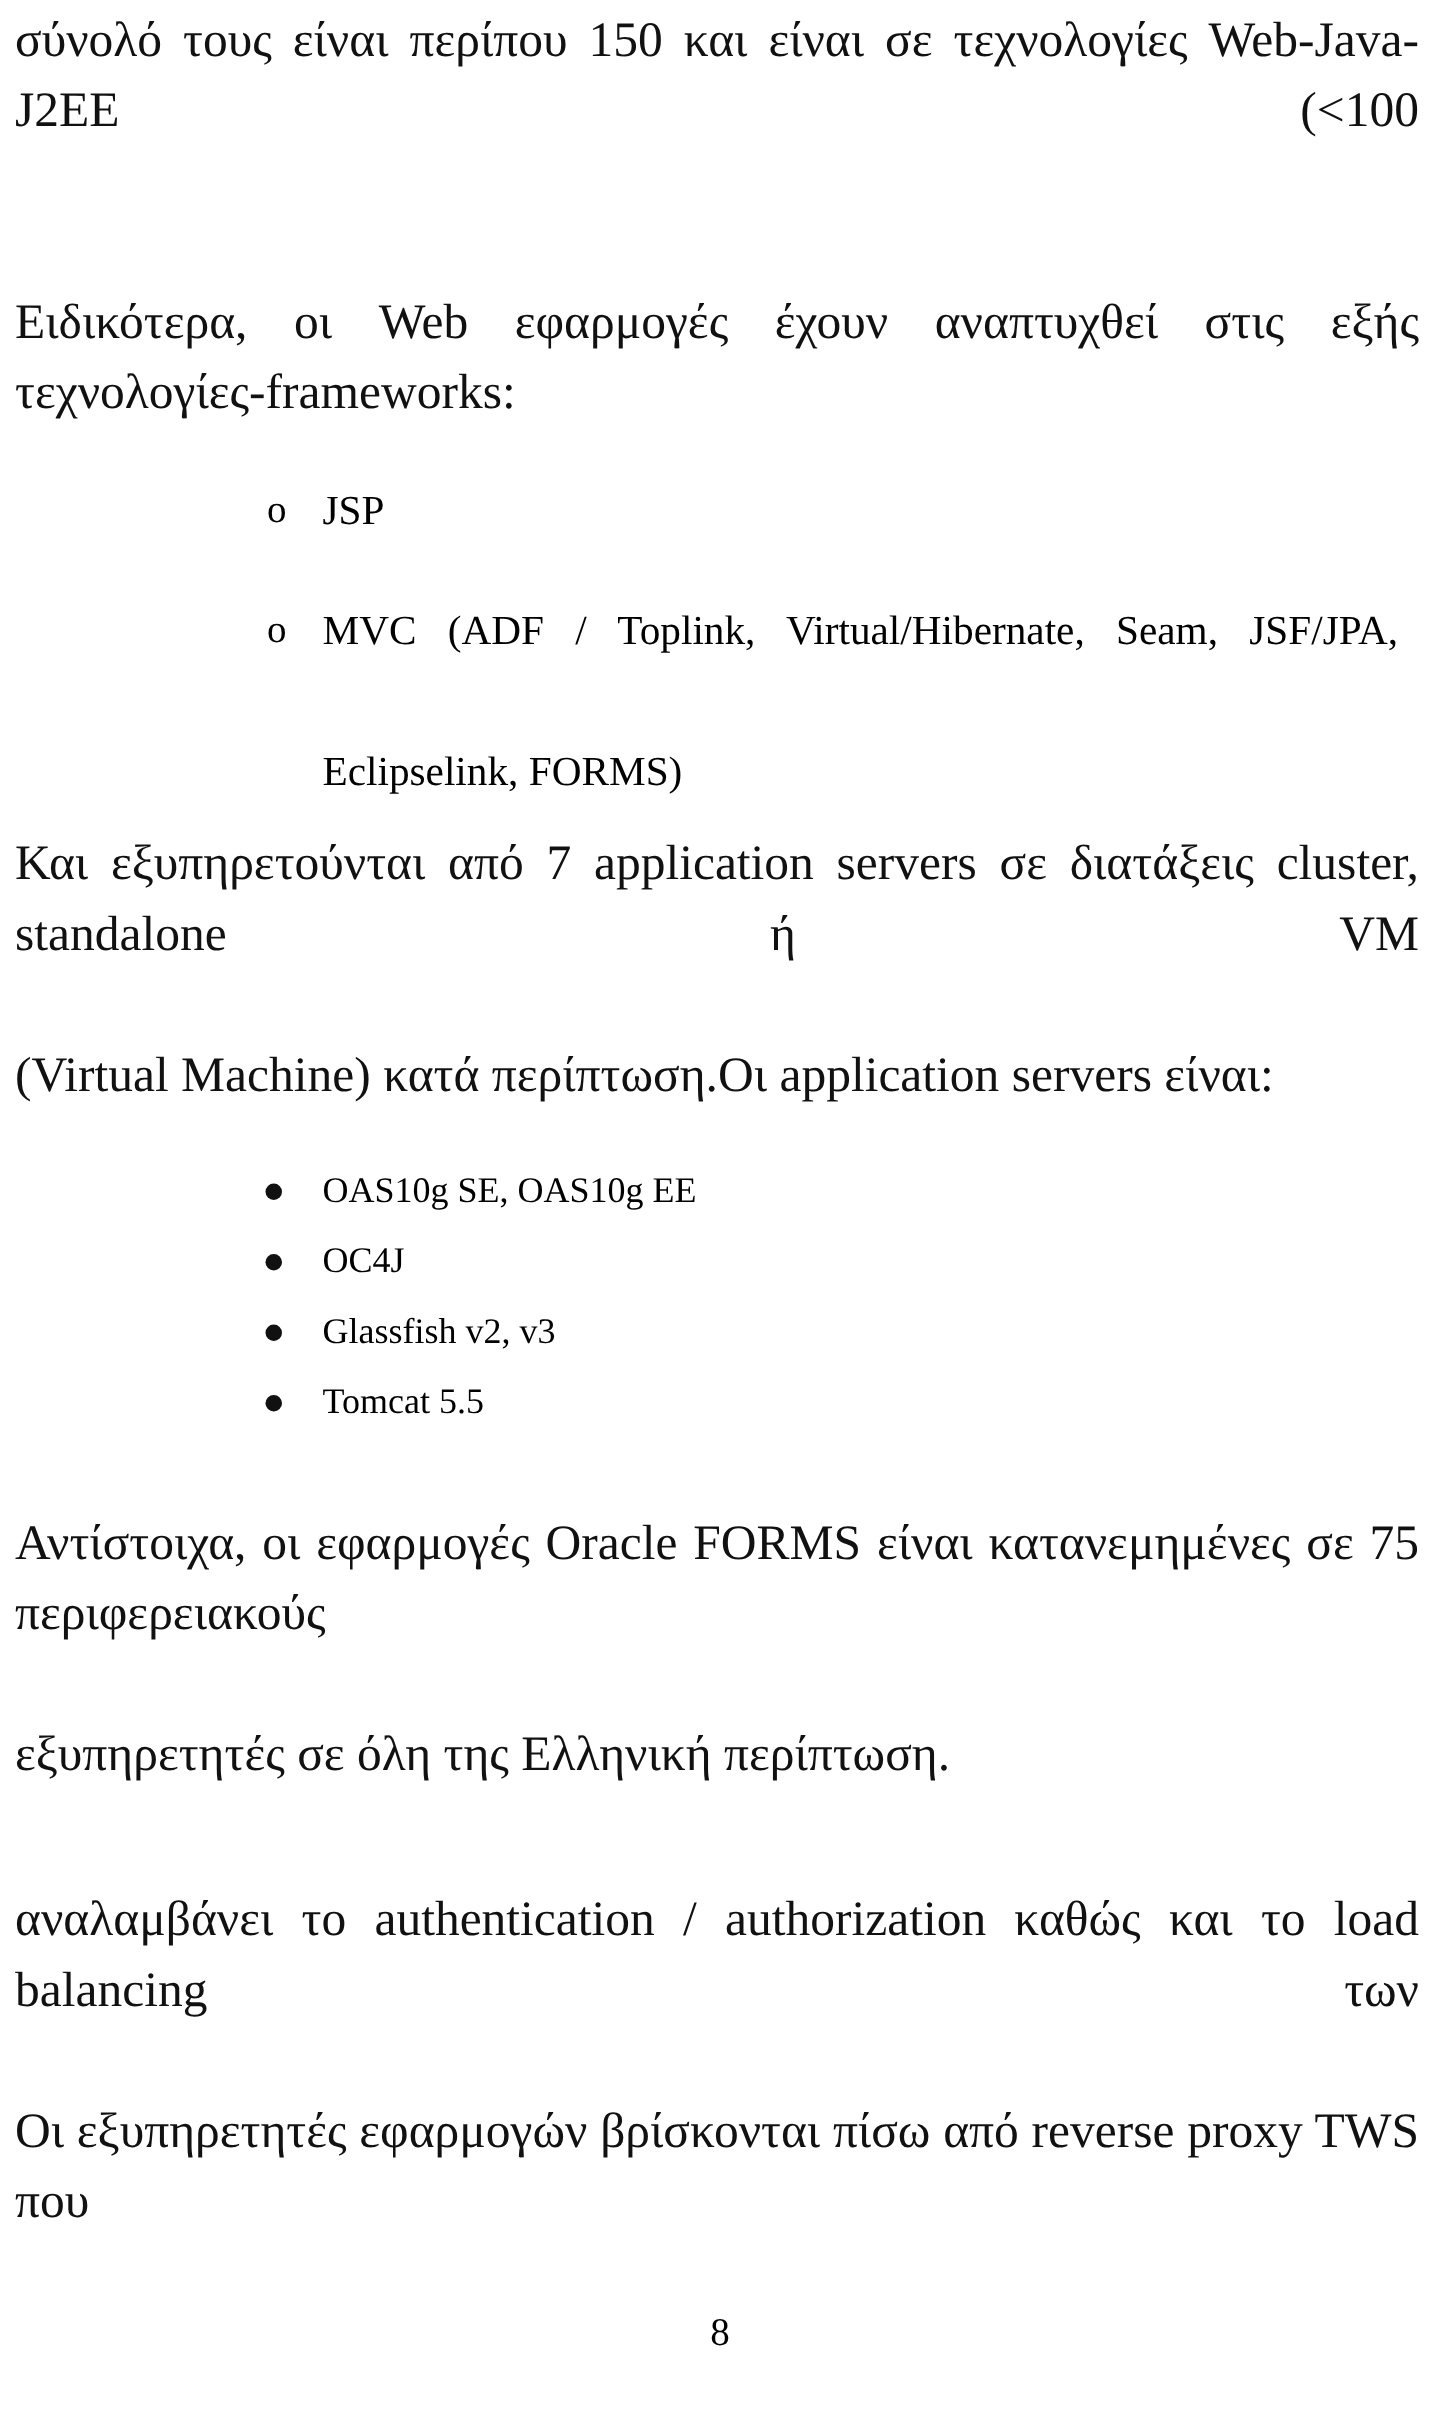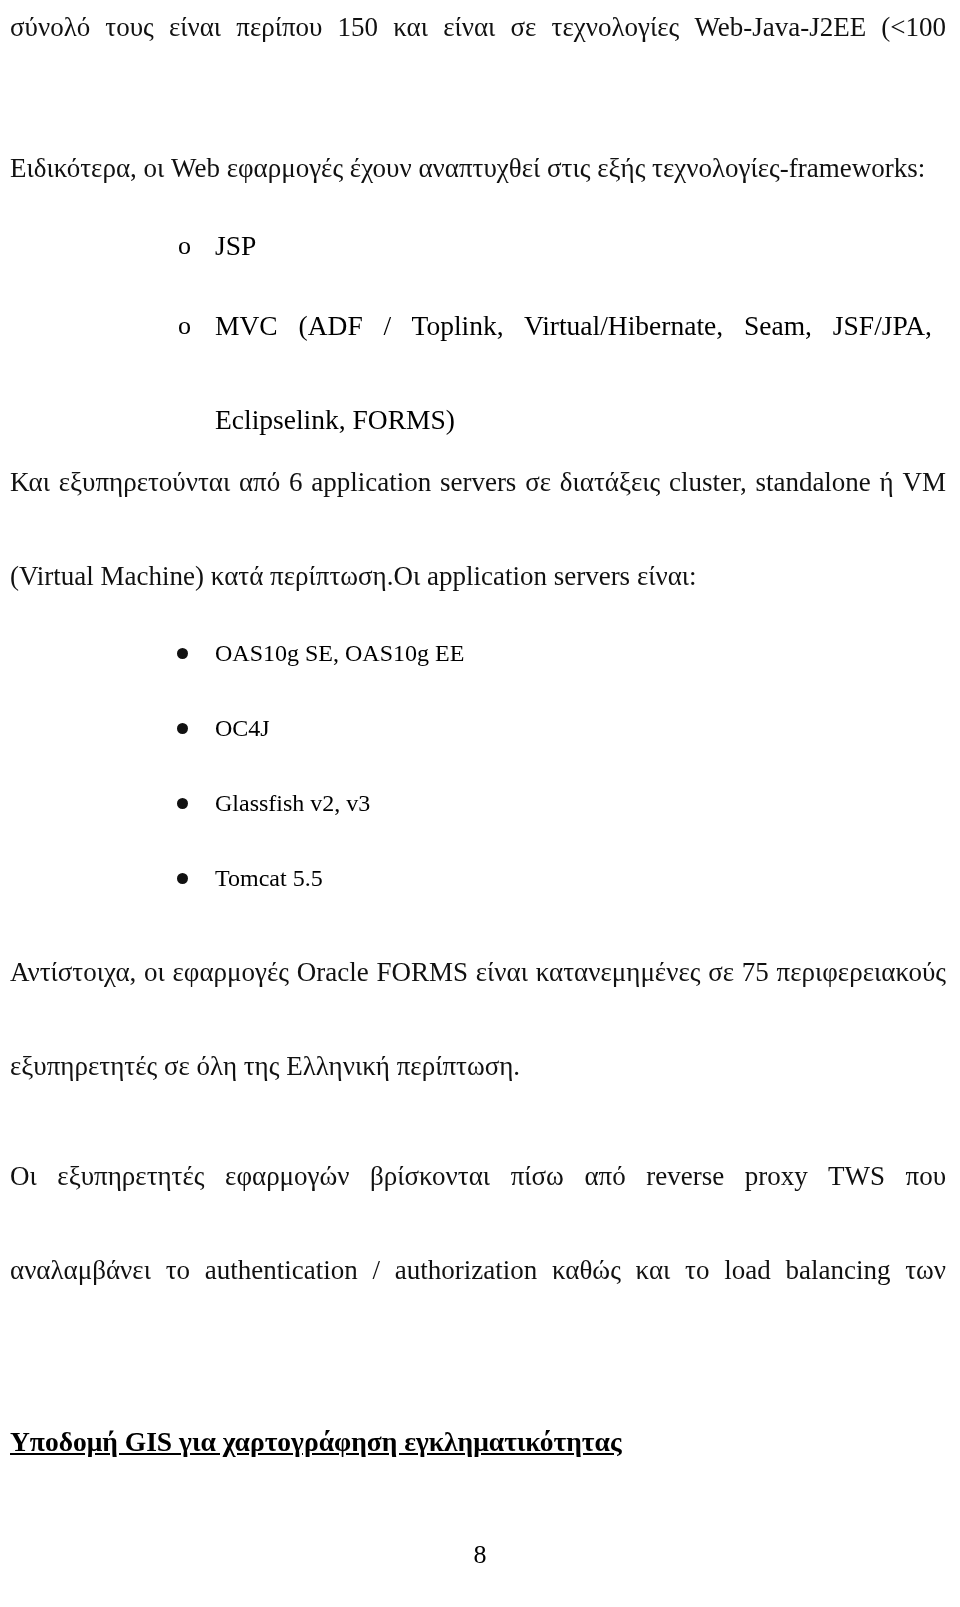--- a/index.html
+++ b/index.html
@@ -18,21 +18,21 @@
   .page {
     position: absolute;
     left: 0;
     top: 0;
     width: 960px;
     height: 1607px;
     box-sizing: border-box;
     padding: 0 14px 0 10px;
   }
   .para {
-    font-size: 27px;
+    font-size: 33px;
     line-height: 47px;
     text-align: justify;
     text-justify: inter-word;
     margin: 0;
     padding: 0;
     color: #111111;
     font-family: Liberation Serif, serif;
   }
   .para.first {
     padding-top: 4px;
@@ -74,21 +74,21 @@
     padding: 0;
     list-style: none;
   }
   .blist > li {
     position: relative;
     padding: 0 14px 0 205px;
     font-size: 24px;
     line-height: 47px;
     min-height: 47px;
   }
-  .blist > li + li { margin-top: 28px; }
+  .blist > li + li { }
   .blist > li .marker-dot {
     position: absolute;
     left: 167px;
     top: 18px;
     width: 11px;
     height: 11px;
     border-radius: 50%;
     background: #111111;
   }
 
@@ -149,21 +149,21 @@
     <li>
       <span class="marker-o">o</span>
       <span class="jline">MVC (ADF / Toplink, Virtual/Hibernate, Seam, JSF/JPA,</span>
       <span class="jline last">Eclipselink, FORMS)</span>
     </li>
   </ul>
 
   <div class="gap-sm"></div>
 
   <p class="para">
-    <span class="jline">Και εξυπηρετούνται από 6 application servers σε διατάξεις cluster, standalone ή VM</span>
+    <span class="jline">Και εξυπηρετούνται από 7 application servers σε διατάξεις cluster, standalone ή VM</span>
     <span class="jline last">(Virtual Machine) κατά περίπτωση.Οι application servers είναι:</span>
   </p>
 
   <div class="gap-md"></div>
 
   <ul class="blist">
     <li>
       <span class="marker-dot"></span>
       <span>OAS10g SE, OAS10g EE</span>
     </li>
@@ -185,22 +185,22 @@
 
   <p class="para">
     <span class="jline">Αντίστοιχα, οι εφαρμογές Oracle FORMS είναι κατανεμημένες σε 75 περιφερειακούς</span>
     <span class="jline last">εξυπηρετητές σε όλη της Ελληνική περίπτωση.</span>
   </p>
 
   <div class="gap-lg"></div>
   <div class="gap-sm"></div>
 
   <p class="para">
+    <span class="jline">αναλαμβάνει το authentication / authorization καθώς και το load balancing των</span>
     <span class="jline">Οι εξυπηρετητές εφαρμογών βρίσκονται πίσω από reverse proxy TWS που</span>
-    <span class="jline">αναλαμβάνει το authentication / authorization καθώς και το load balancing των</span>
   </p>
 
   <div class="gap-lg"></div>
   <div class="gap-md"></div>
 
   <h2 class="heading">Υποδομή GIS για χαρτογράφηση εγκληματικότητας</h2>
 
   <div class="page-number">8</div>
 
 </div>

